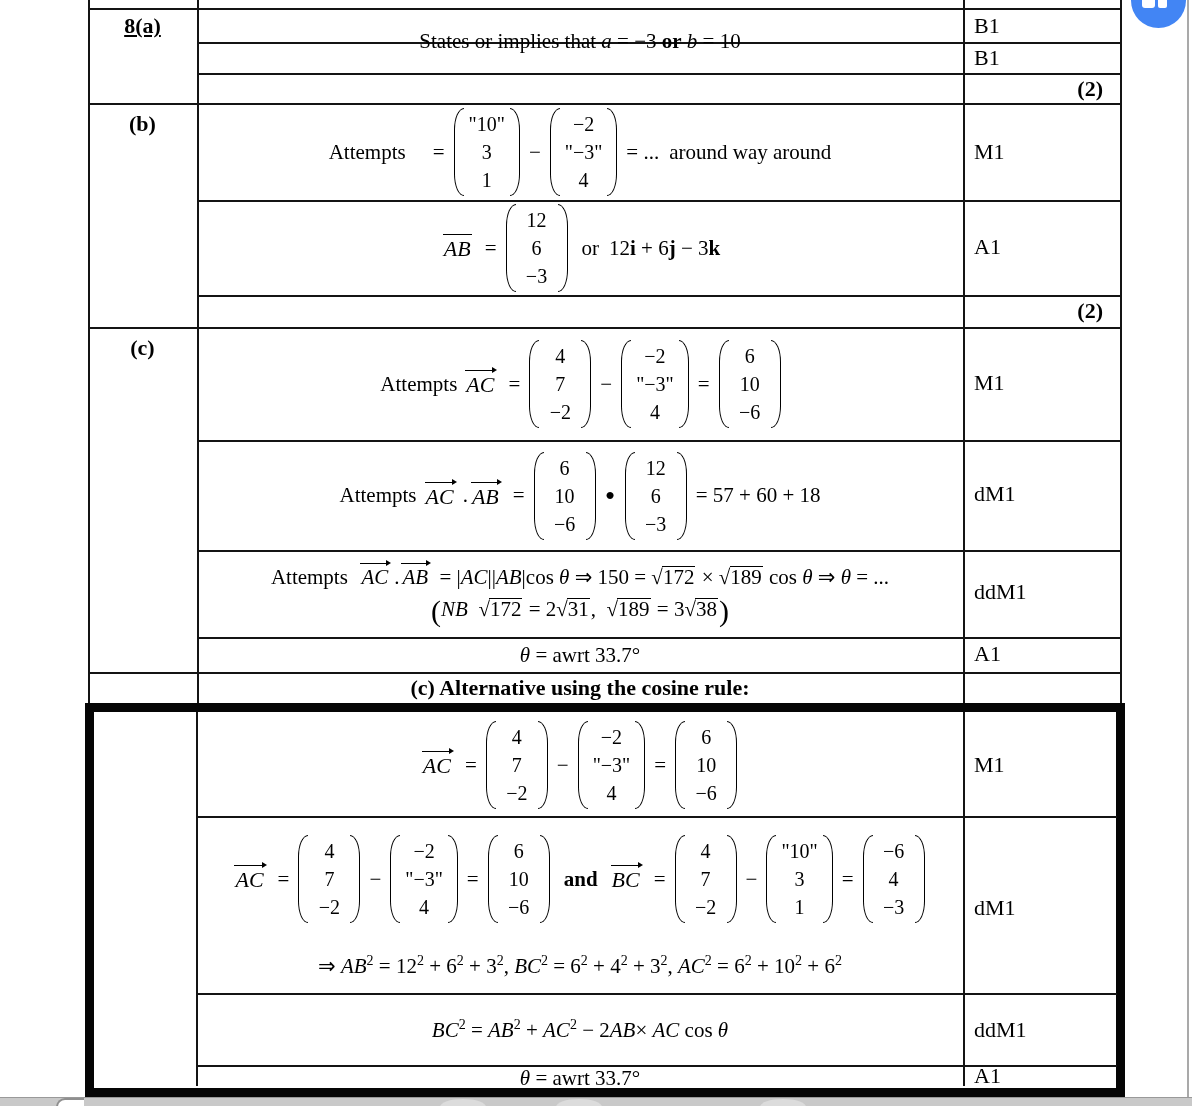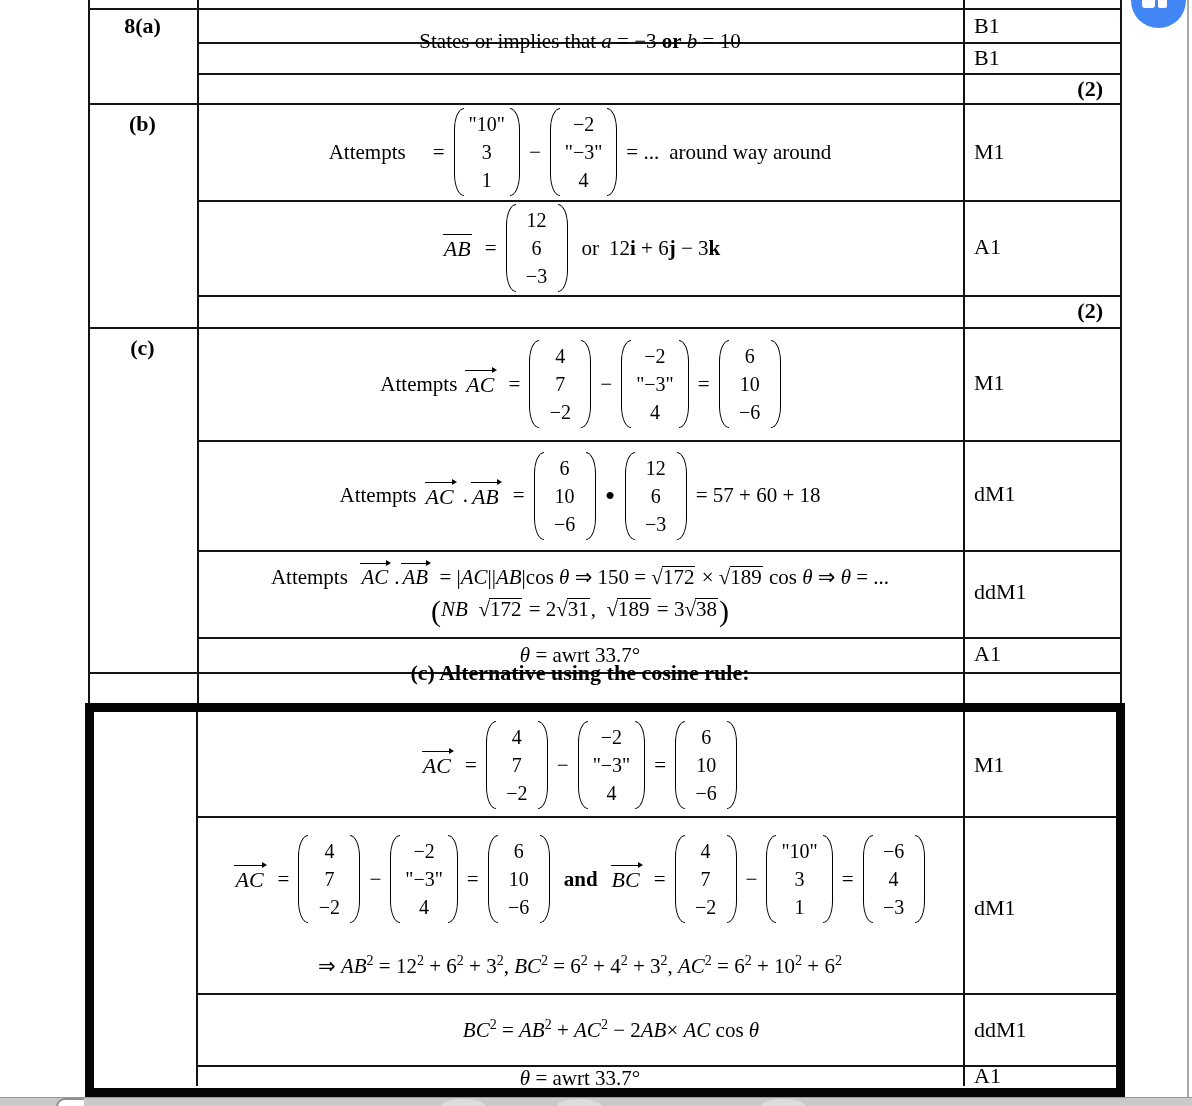--- a/index.html
+++ b/index.html
@@ -74,21 +74,21 @@
   <div class="hline" style="left:197px;top:637px;width:925px;"></div>
   <div class="hline" style="left:88px;top:672px;width:1034px;"></div>
 
   <div class="blackbox"></div>
   <div class="vline" style="left:196px;top:712px;height:374px;"></div>
   <div class="vline" style="left:963px;top:712px;height:374px;"></div>
   <div class="hline" style="left:197px;top:816px;width:920px;"></div>
   <div class="hline" style="left:197px;top:993px;width:920px;"></div>
   <div class="hline" style="left:197px;top:1065px;width:920px;"></div>
 
-  <div class="qlabel" style="top:10px;height:32px;">8(a)</div>
+  <div class="qlabel" style="top:10px;height:32px;text-decoration:underline;">8(a)</div>
   <div class="qlabel" style="top:107px;height:34px;">(b)</div>
   <div class="qlabel" style="top:331px;height:34px;">(c)</div>
 
   <div class="mrow" style="top:25px;height:33px;">
     <span class="segline"><span class="seg rm">States or implies that </span><span class="seg it">a</span><span class="seg rm"> = −3 </span><span class="seg bf">or</span><span class="seg rm"> </span><span class="seg it">b</span><span class="seg rm"> = 10</span></span>
   </div>
   <div class="mark" style="top:12px;height:28px;">B1</div>
 
   <div class="mark" style="top:44px;height:28px;">B1</div>
 
@@ -177,21 +177,21 @@
     <span class="segline"><span class="seg rm">Attempts  </span><span class="seg vec">AC</span><span class="seg rm">.</span><span class="seg vec">AB</span><span class="seg rm"> = </span><span class="seg rm">|</span><span class="seg it">AC</span><span class="seg rm">||</span><span class="seg it">AB</span><span class="seg rm">|</span><span class="seg rm">cos </span><span class="seg it">θ</span><span class="seg rm"> ⇒ 150 = </span><span class="seg sqrt">√172</span><span class="seg rm"> × </span><span class="seg sqrt">√189</span><span class="seg rm"> cos </span><span class="seg it">θ</span><span class="seg rm"> ⇒ </span><span class="seg it">θ</span><span class="seg rm"> = ...</span></span>
     <span class="segline"><span class="seg bigp">(</span><span class="seg it">NB</span><span class="seg rm">  </span><span class="seg sqrt">√172</span><span class="seg rm"> = 2</span><span class="seg sqrt">√31</span><span class="seg rm">,  </span><span class="seg sqrt">√189</span><span class="seg rm"> = 3</span><span class="seg sqrt">√38</span><span class="seg bigp">)</span></span>
   </div>
   <div class="mark" style="top:578px;height:28px;">ddM1</div>
 
   <div class="mrow" style="top:638px;height:34px;">
     <span class="segline"><span class="seg it">θ</span><span class="seg rm"> = awrt 33.7°</span></span>
   </div>
   <div class="mark" style="top:640px;height:28px;">A1</div>
 
-  <div class="mrow althead" style="top:658px;height:30px;">(c) Alternative using the cosine rule:</div>
+  <div class="mrow althead" style="top:673px;height:30px;">(c) Alternative using the cosine rule:</div>
 
   <div class="mrow" style="top:714px;height:102px;">
     <span class="vname arrow">AC</span>
     <span class="t">=</span>
     <span class="vec3">
         <span class="ve">4</span>
         <span class="ve">7</span>
         <span class="ve">−2</span>
       </span>
     <span class="t">−</span>
@@ -248,21 +248,21 @@
       <span class="vec3">
           <span class="ve">−6</span>
           <span class="ve">4</span>
           <span class="ve">−3</span>
         </span>
     </div>
     <span class="segline"><span class="seg rm">⇒ </span><span class="seg it">AB</span><span class="seg sup">2</span><span class="seg rm"> = 12</span><span class="seg sup">2</span><span class="seg rm"> + 6</span><span class="seg sup">2</span><span class="seg rm"> + 3</span><span class="seg sup">2</span><span class="seg rm">, </span><span class="seg it">BC</span><span class="seg sup">2</span><span class="seg rm"> = 6</span><span class="seg sup">2</span><span class="seg rm"> + 4</span><span class="seg sup">2</span><span class="seg rm"> + 3</span><span class="seg sup">2</span><span class="seg rm">, </span><span class="seg it">AC</span><span class="seg sup">2</span><span class="seg rm"> = 6</span><span class="seg sup">2</span><span class="seg rm"> + 10</span><span class="seg sup">2</span><span class="seg rm"> + 6</span><span class="seg sup">2</span></span>
   </div>
   <div class="mark" style="top:894px;height:28px;">dM1</div>
 
-  <div class="mrow mcol" style="top:995px;height:70px;gap:4px;padding-left:31px;">
+  <div class="mrow mcol" style="top:995px;height:70px;gap:4px;">
     <span class="segline"><span class="seg it">BC</span><span class="seg sup">2</span><span class="seg rm"> = </span><span class="seg it">AB</span><span class="seg sup">2</span><span class="seg rm"> + </span><span class="seg it">AC</span><span class="seg sup">2</span><span class="seg rm"> − 2</span><span class="seg it">AB</span><span class="seg rm">× </span><span class="seg it">AC</span><span class="seg rm"> cos </span><span class="seg it">θ</span></span>
   </div>
   <div class="mark" style="top:1016px;height:28px;">ddM1</div>
 
   <div class="mrow" style="top:1066px;height:24px;">
     <span class="segline"><span class="seg it">θ</span><span class="seg rm"> = awrt 33.7°</span></span>
   </div>
   <div class="mark" style="top:1063px;height:26px;">A1</div>
 
   <div class="blue-circle">

